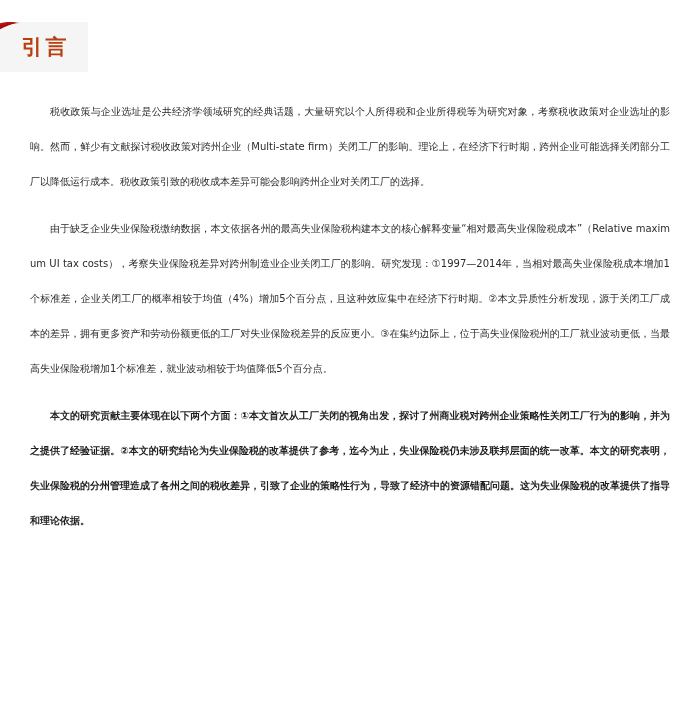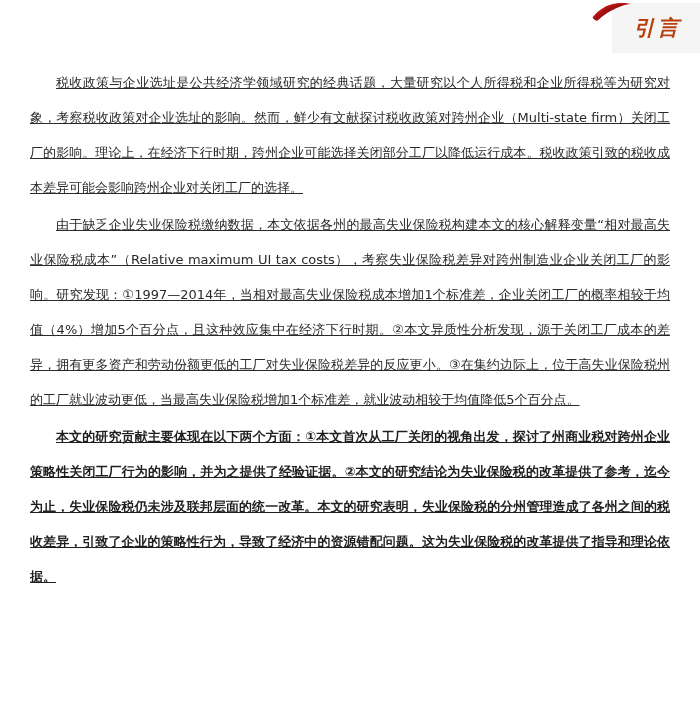--- a/index.html
+++ b/index.html
@@ -17,26 +17,25 @@
     width: 700px;
     height: 713px;
     box-sizing: border-box;
     background: #ffffff;
     position: relative;
   }
 
   
   .heading-wrap {
     width: 100%;
-    padding-top: 3px;
+    padding-top: 22px;
     padding-bottom: 10px;
     display: flex;
-    justify-content: flex-end;
+    justify-content: flex-start;
     align-items: flex-start;
-    font-style: italic;
   }
   .heading-box {
     position: relative;
     background: #f5f5f5;
     width: 88px;
     height: 50px;
     display: flex;
     align-items: center;
     justify-content: center;
   }
@@ -56,31 +55,30 @@
     color: #b8400f;
     line-height: 1;
     padding-left: 3px;
   }
 
   
   .body-col {
     padding: 0 30px 0 30px;
   }
   p.para {
-    margin: 2px 0 0 0;
+    margin: 12px 0 0 0;
     color: #2a2a2a;
     font-family: "DejaVu Sans", "Liberation Sans", sans-serif;
-    font-size: 13px;
+    font-size: 10px;
     line-height: 35px;
     text-align: justify;
     text-justify: inter-ideograph;
     text-indent: 2em;
     letter-spacing: 0px;
     word-break: break-all;
-    text-decoration: underline;
   }
   p.para.bold {
     font-weight: bold;
     color: #1f1f1f;
   }
 </style>
 </head>
 <body>
 
 <div id="article">

